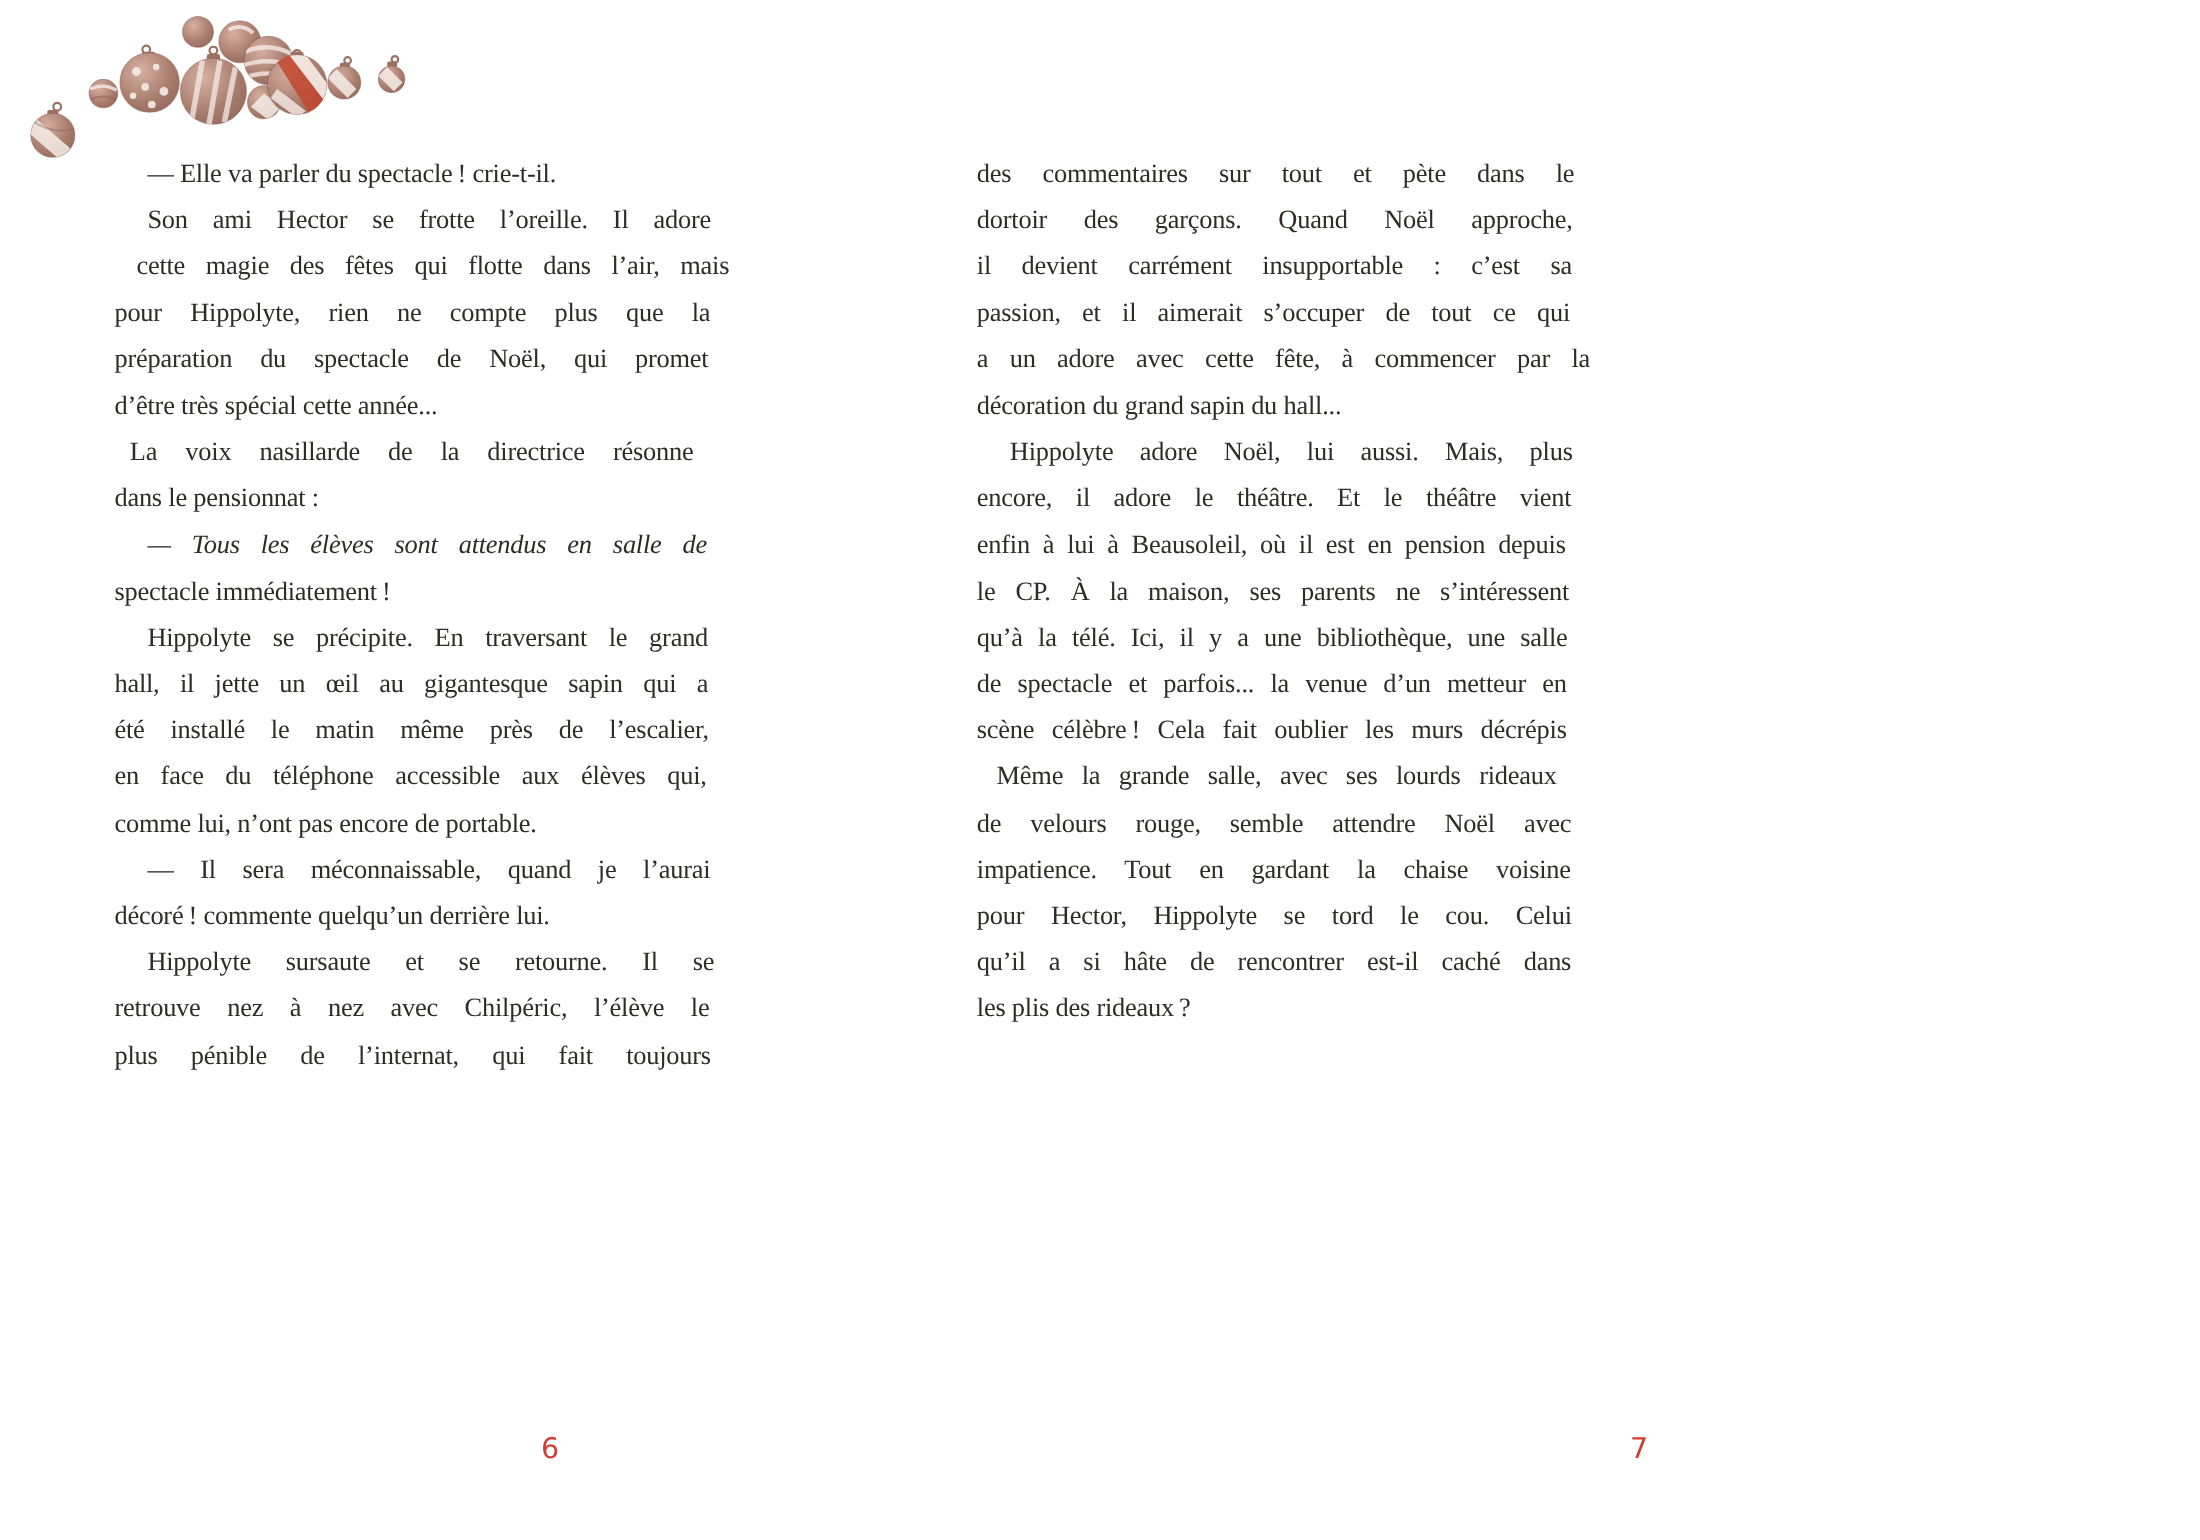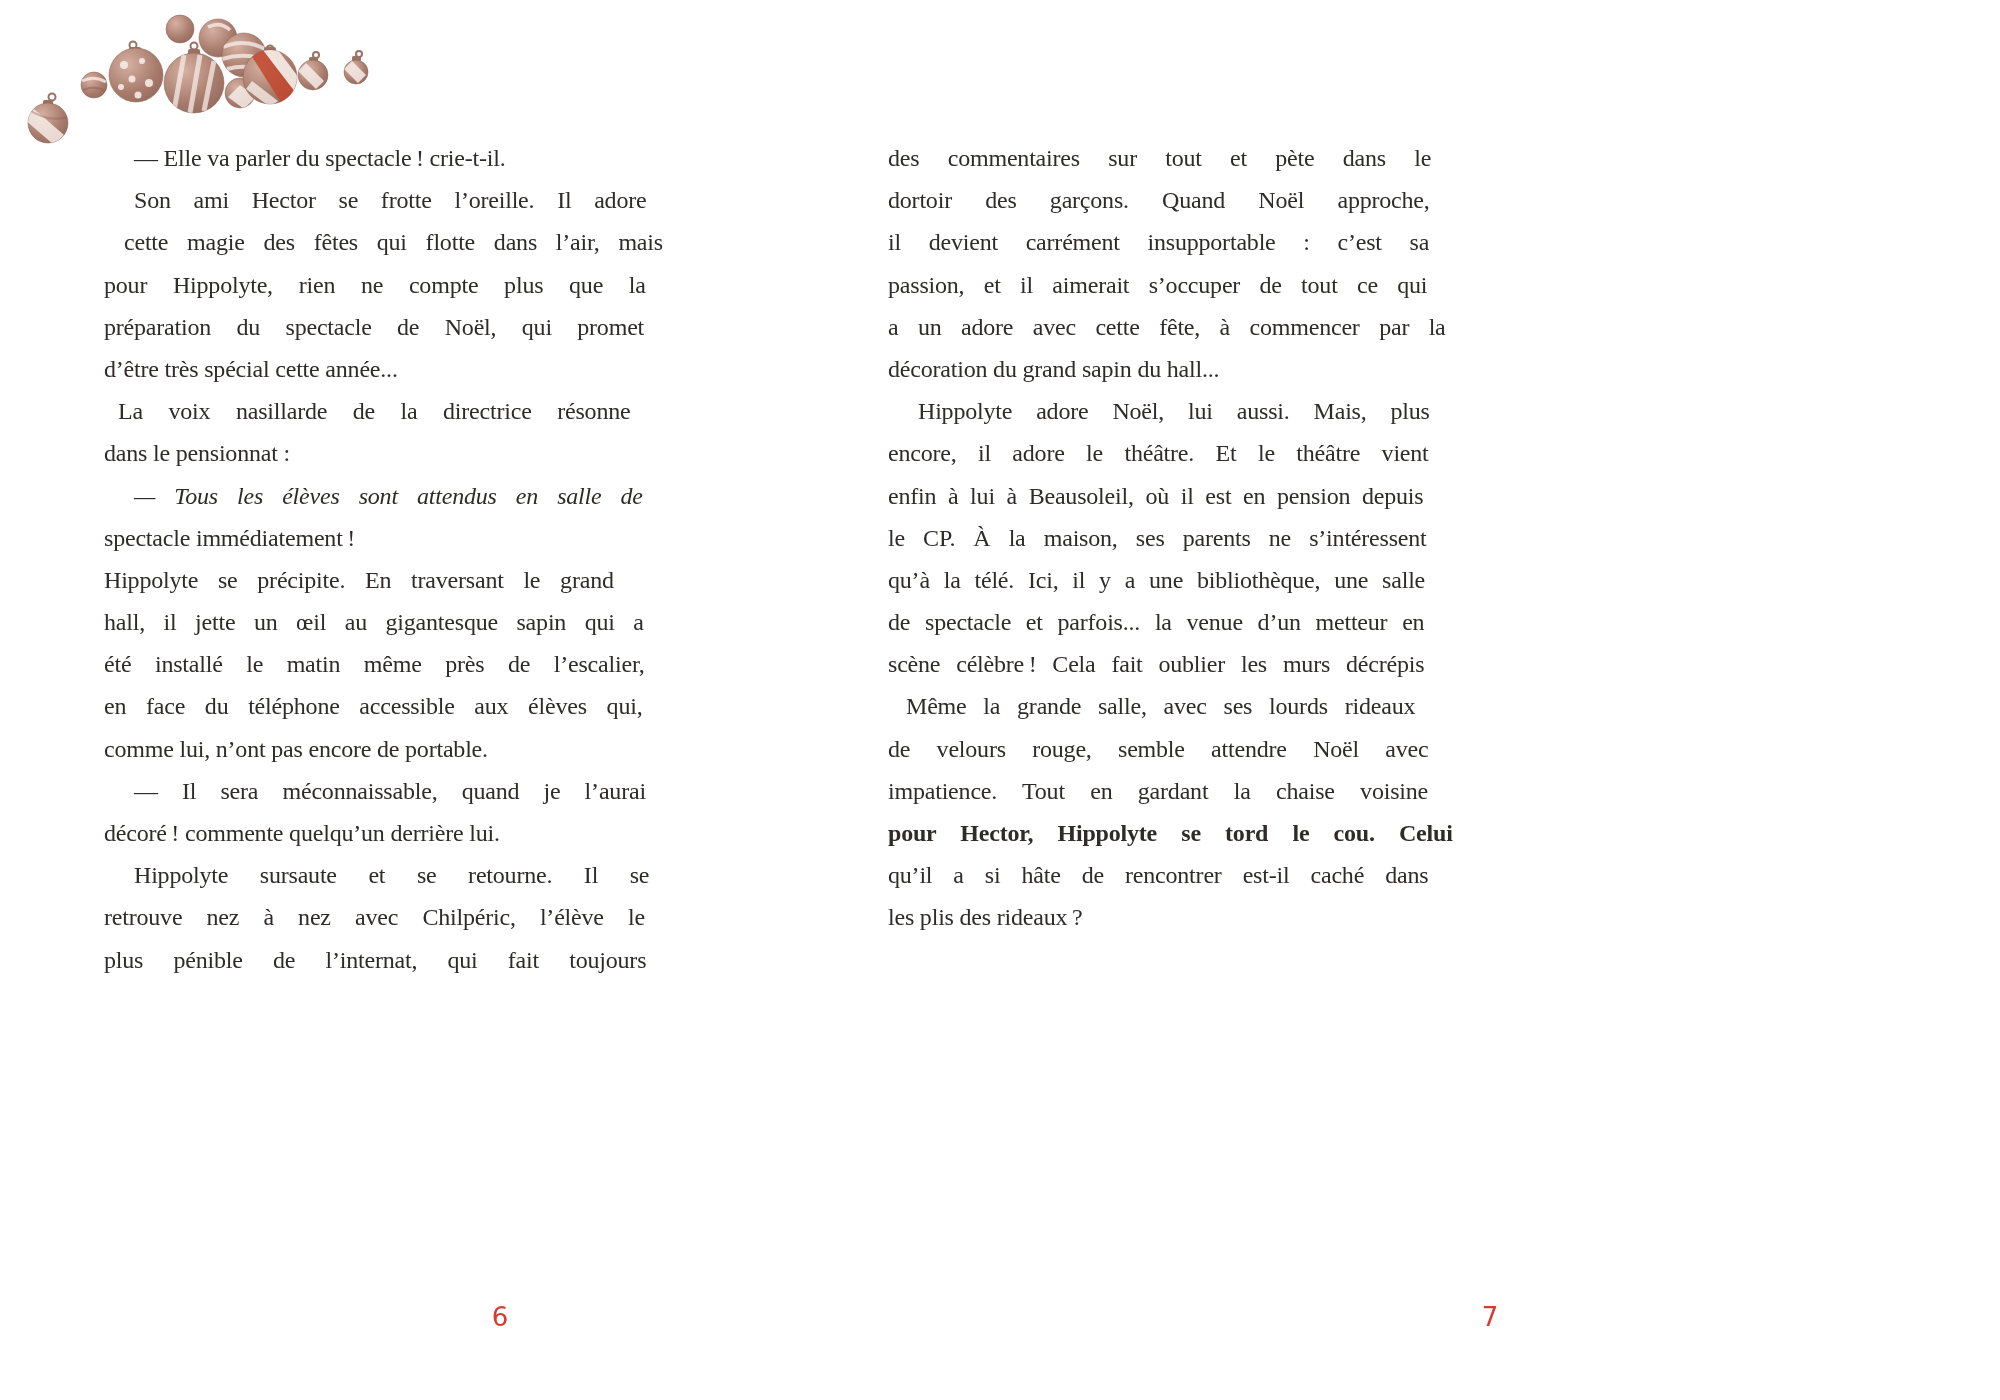--- a/index.html
+++ b/index.html
@@ -178,21 +178,21 @@
       <div class="line"><span style="margin-left: 30px;">— Elle va parler du spectacle ! crie-t-il.</span></div>
       <div class="line"><span style="margin-left: 30px; word-spacing: 16.9621px;">Son ami Hector se frotte l’oreille. Il adore</span></div>
       <div class="line"><span style="word-spacing: 12.9805px; margin-left: 20px;">cette magie des fêtes qui flotte dans l’air, mais</span></div>
       <div class="line"><span style="word-spacing: 19.9442px;">pour Hippolyte, rien ne compte plus que la</span></div>
       <div class="line"><span style="word-spacing: 19.6146px;">préparation du spectacle de Noël, qui promet</span></div>
       <div class="line"><span>d’être très spécial cette année...</span></div>
       <div class="line"><span style="margin-left: 14px; word-spacing: 19.763px;">La voix nasillarde de la directrice résonne</span></div>
       <div class="line"><span>dans le pensionnat :</span></div>
       <div class="line"><span style="margin-left: 30px; word-spacing: 13.291px; font-style: italic;">— Tous les élèves sont attendus en salle de</span></div>
       <div class="line"><span>spectacle immédiatement !</span></div>
-      <div class="line"><span style="word-spacing: 13.9583px;">Hippolyte se précipite. En traversant le grand</span></div>
+      <div class="line"><span style="margin-left: 30px; word-spacing: 13.9583px;">Hippolyte se précipite. En traversant le grand</span></div>
       <div class="line"><span style="word-spacing: 12.7569px;">hall, il jette un œil au gigantesque sapin qui a</span></div>
       <div class="line"><span style="word-spacing: 17.7455px;">été installé le matin même près de l’escalier,</span></div>
       <div class="line"><span style="word-spacing: 13.9129px;">en face du téléphone accessible aux élèves qui,</span></div>
       <div class="line"><span>comme lui, n’ont pas encore de portable.</span></div>
       <div class="line"><span style="margin-left: 30px; word-spacing: 18.401px;">— Il sera méconnaissable, quand je l’aurai</span></div>
       <div class="line"><span>décoré ! commente quelqu’un derrière lui.</span></div>
       <div class="line"><span style="margin-left: 30px; word-spacing: 25.7865px;">Hippolyte sursaute et se retourne. Il se</span></div>
       <div class="line"><span style="word-spacing: 18.4018px;">retrouve nez à nez avec Chilpéric, l’élève le</span></div>
       <div class="line"><span style="word-spacing: 24.4505px;">plus pénible de l’internat, qui fait toujours</span></div>
     </div>
@@ -208,19 +208,19 @@
       <div class="line"><span style="margin-left: 30px; word-spacing: 18.1719px;">Hippolyte adore Noël, lui aussi. Mais, plus</span></div>
       <div class="line"><span style="word-spacing: 15.6328px;">encore, il adore le théâtre. Et le théâtre vient</span></div>
       <div class="line"><span style="word-spacing: 5.87656px;">enfin à lui à Beausoleil, où il est en pension depuis</span></div>
       <div class="line"><span style="word-spacing: 12.3633px;">le CP. À la maison, ses parents ne s’intéressent</span></div>
       <div class="line"><span style="word-spacing: 8.05px;">qu’à la télé. Ici, il y a une bibliothèque, une salle</span></div>
       <div class="line"><span style="word-spacing: 8.93359px;">de spectacle et parfois... la venue d’un metteur en</span></div>
       <div class="line"><span style="word-spacing: 10.0871px;">scène célèbre ! Cela fait oublier les murs décrépis</span></div>
       <div class="line"><span style="margin-left: 18px; word-spacing: 11.0089px;">Même la grande salle, avec ses lourds rideaux</span></div>
       <div class="line"><span style="word-spacing: 20.5469px;">de velours rouge, semble attendre Noël avec</span></div>
       <div class="line"><span style="word-spacing: 19.5469px;">impatience. Tout en gardant la chaise voisine</span></div>
-      <div class="line"><span style="word-spacing: 18.3973px; font-weight: bold;">pour Hector, Hippolyte se tord le cou. Celui</span></div>
+      <div class="line"><span style="word-spacing: 18.3973px;">pour Hector, Hippolyte se tord le cou. Celui</span></div>
       <div class="line"><span style="word-spacing: 15.2422px;">qu’il a si hâte de rencontrer est-il caché dans</span></div>
       <div class="line"><span>les plis des rideaux ?</span></div>
     </div>
   <div class="page-number" id="right-num">7</div>
 
 </div>
 
 </body></html>

